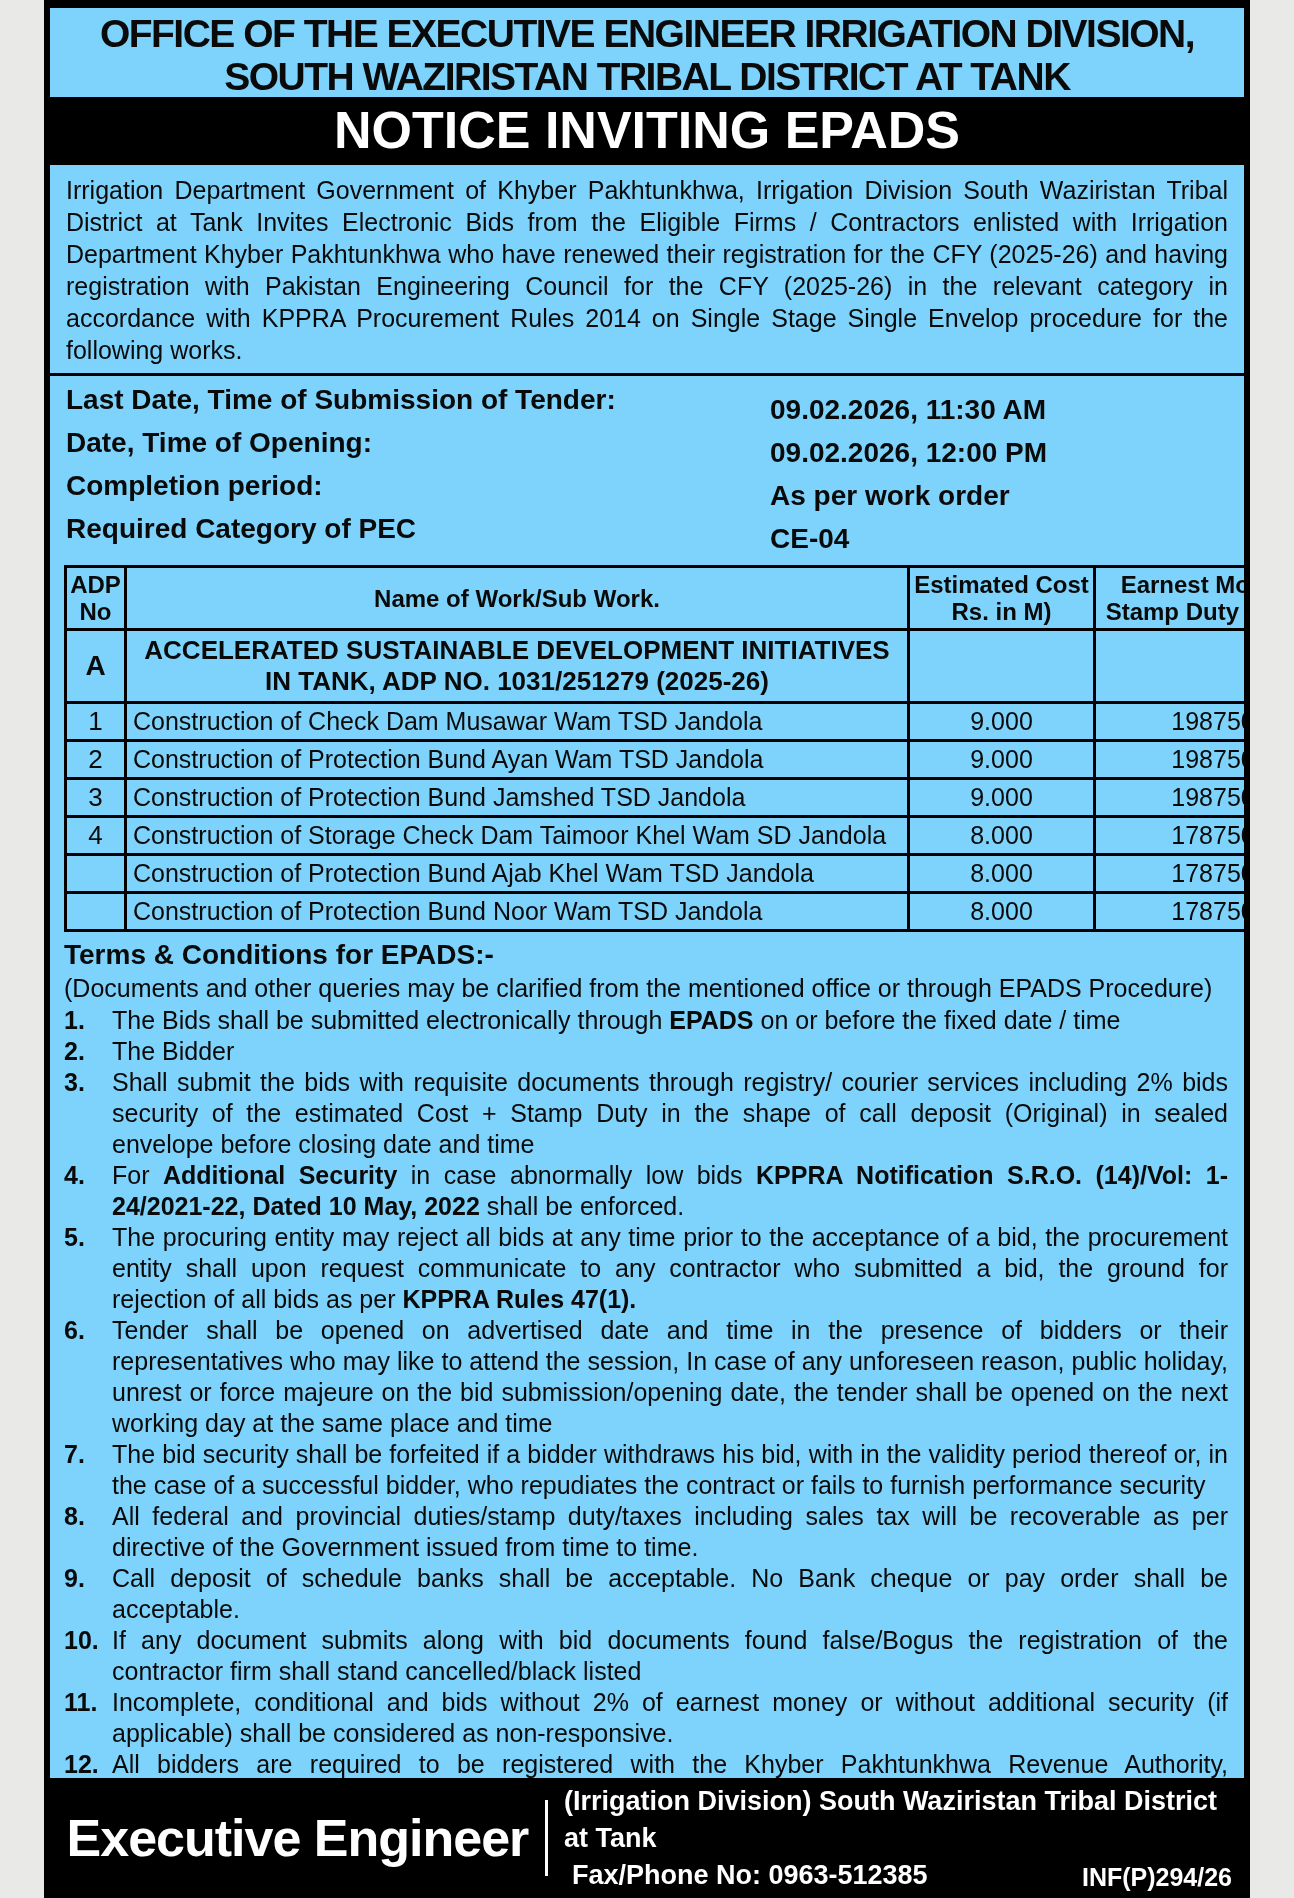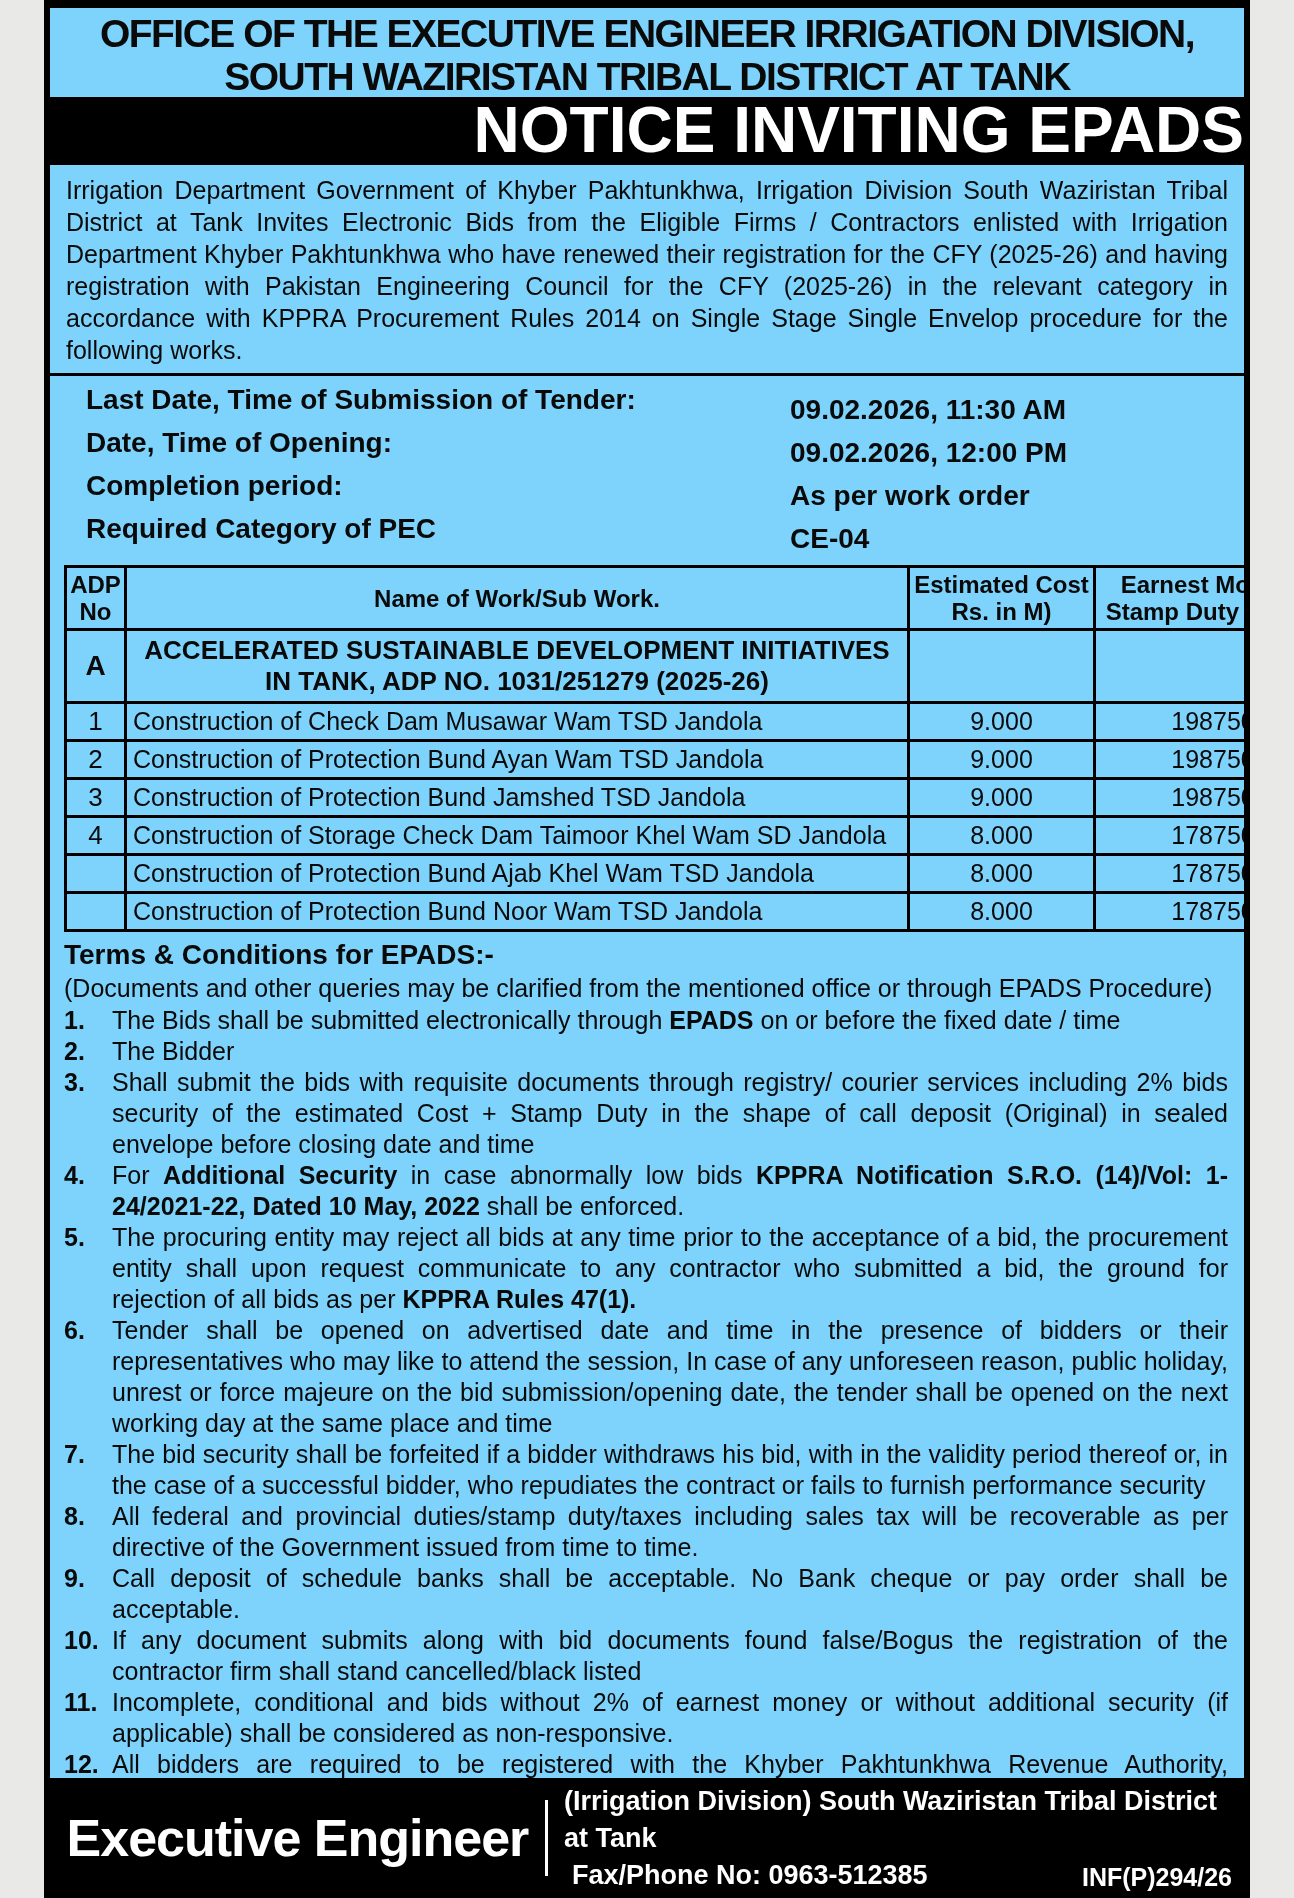--- a/index.html
+++ b/index.html
@@ -7,32 +7,32 @@
   body { font-family:"Liberation Sans", sans-serif; color:#0a0a0a; }
   .page {
     position:relative; width:1206px; height:1898px; margin:0 auto;
     background:#7dd3fc; overflow:hidden;
     border-top:8px solid #000; border-left:6px solid #000; border-right:6px solid #000;
   }
   
   .title-block { text-align:center; padding:4px 8px 0; height:89px; }
   .title-line { font-weight:bold; font-size:39px; line-height:43px; letter-spacing:-1.5px; white-space:nowrap; }
   .band {
-    background:#000; color:#fff; height:68px; text-align:right;
-    font-weight:bold; font-size:64px; line-height:66px; letter-spacing:0px;
+    background:#000; color:#fff; height:68px; text-align:center;
+    font-weight:bold; font-size:52px; line-height:66px; letter-spacing:0px;
   }
   
   .intro {
     padding:9px 16px 7px; font-size:25px; line-height:32px;
     text-align:justify; border-bottom:3px solid #000;
   }
   
   .dates { padding:7px 16px 10px; font-weight:bold; font-size:28px; }
   .date-row { display:flex; line-height:33px; }
-  .date-label { width:704px; flex-shrink:0;margin-left:20px; }
+  .date-label { width:704px; flex-shrink:0; }
   .date-value { flex:1;margin-top:10px; }
   
   table.works { border-collapse:collapse; table-layout:fixed; margin-left:14px; width:1266px; }
   table.works th, table.works td { border:3px solid #000; }
   col.c-adp { width:60px; } col.c-name { width:783px; }
   col.c-cost { width:186px; } col.c-earn { width:237px; }
   table.works thead th {
     font-weight:bold; font-size:24px; line-height:27px;
     text-align:center; vertical-align:middle; padding:3px 2px;
   }

